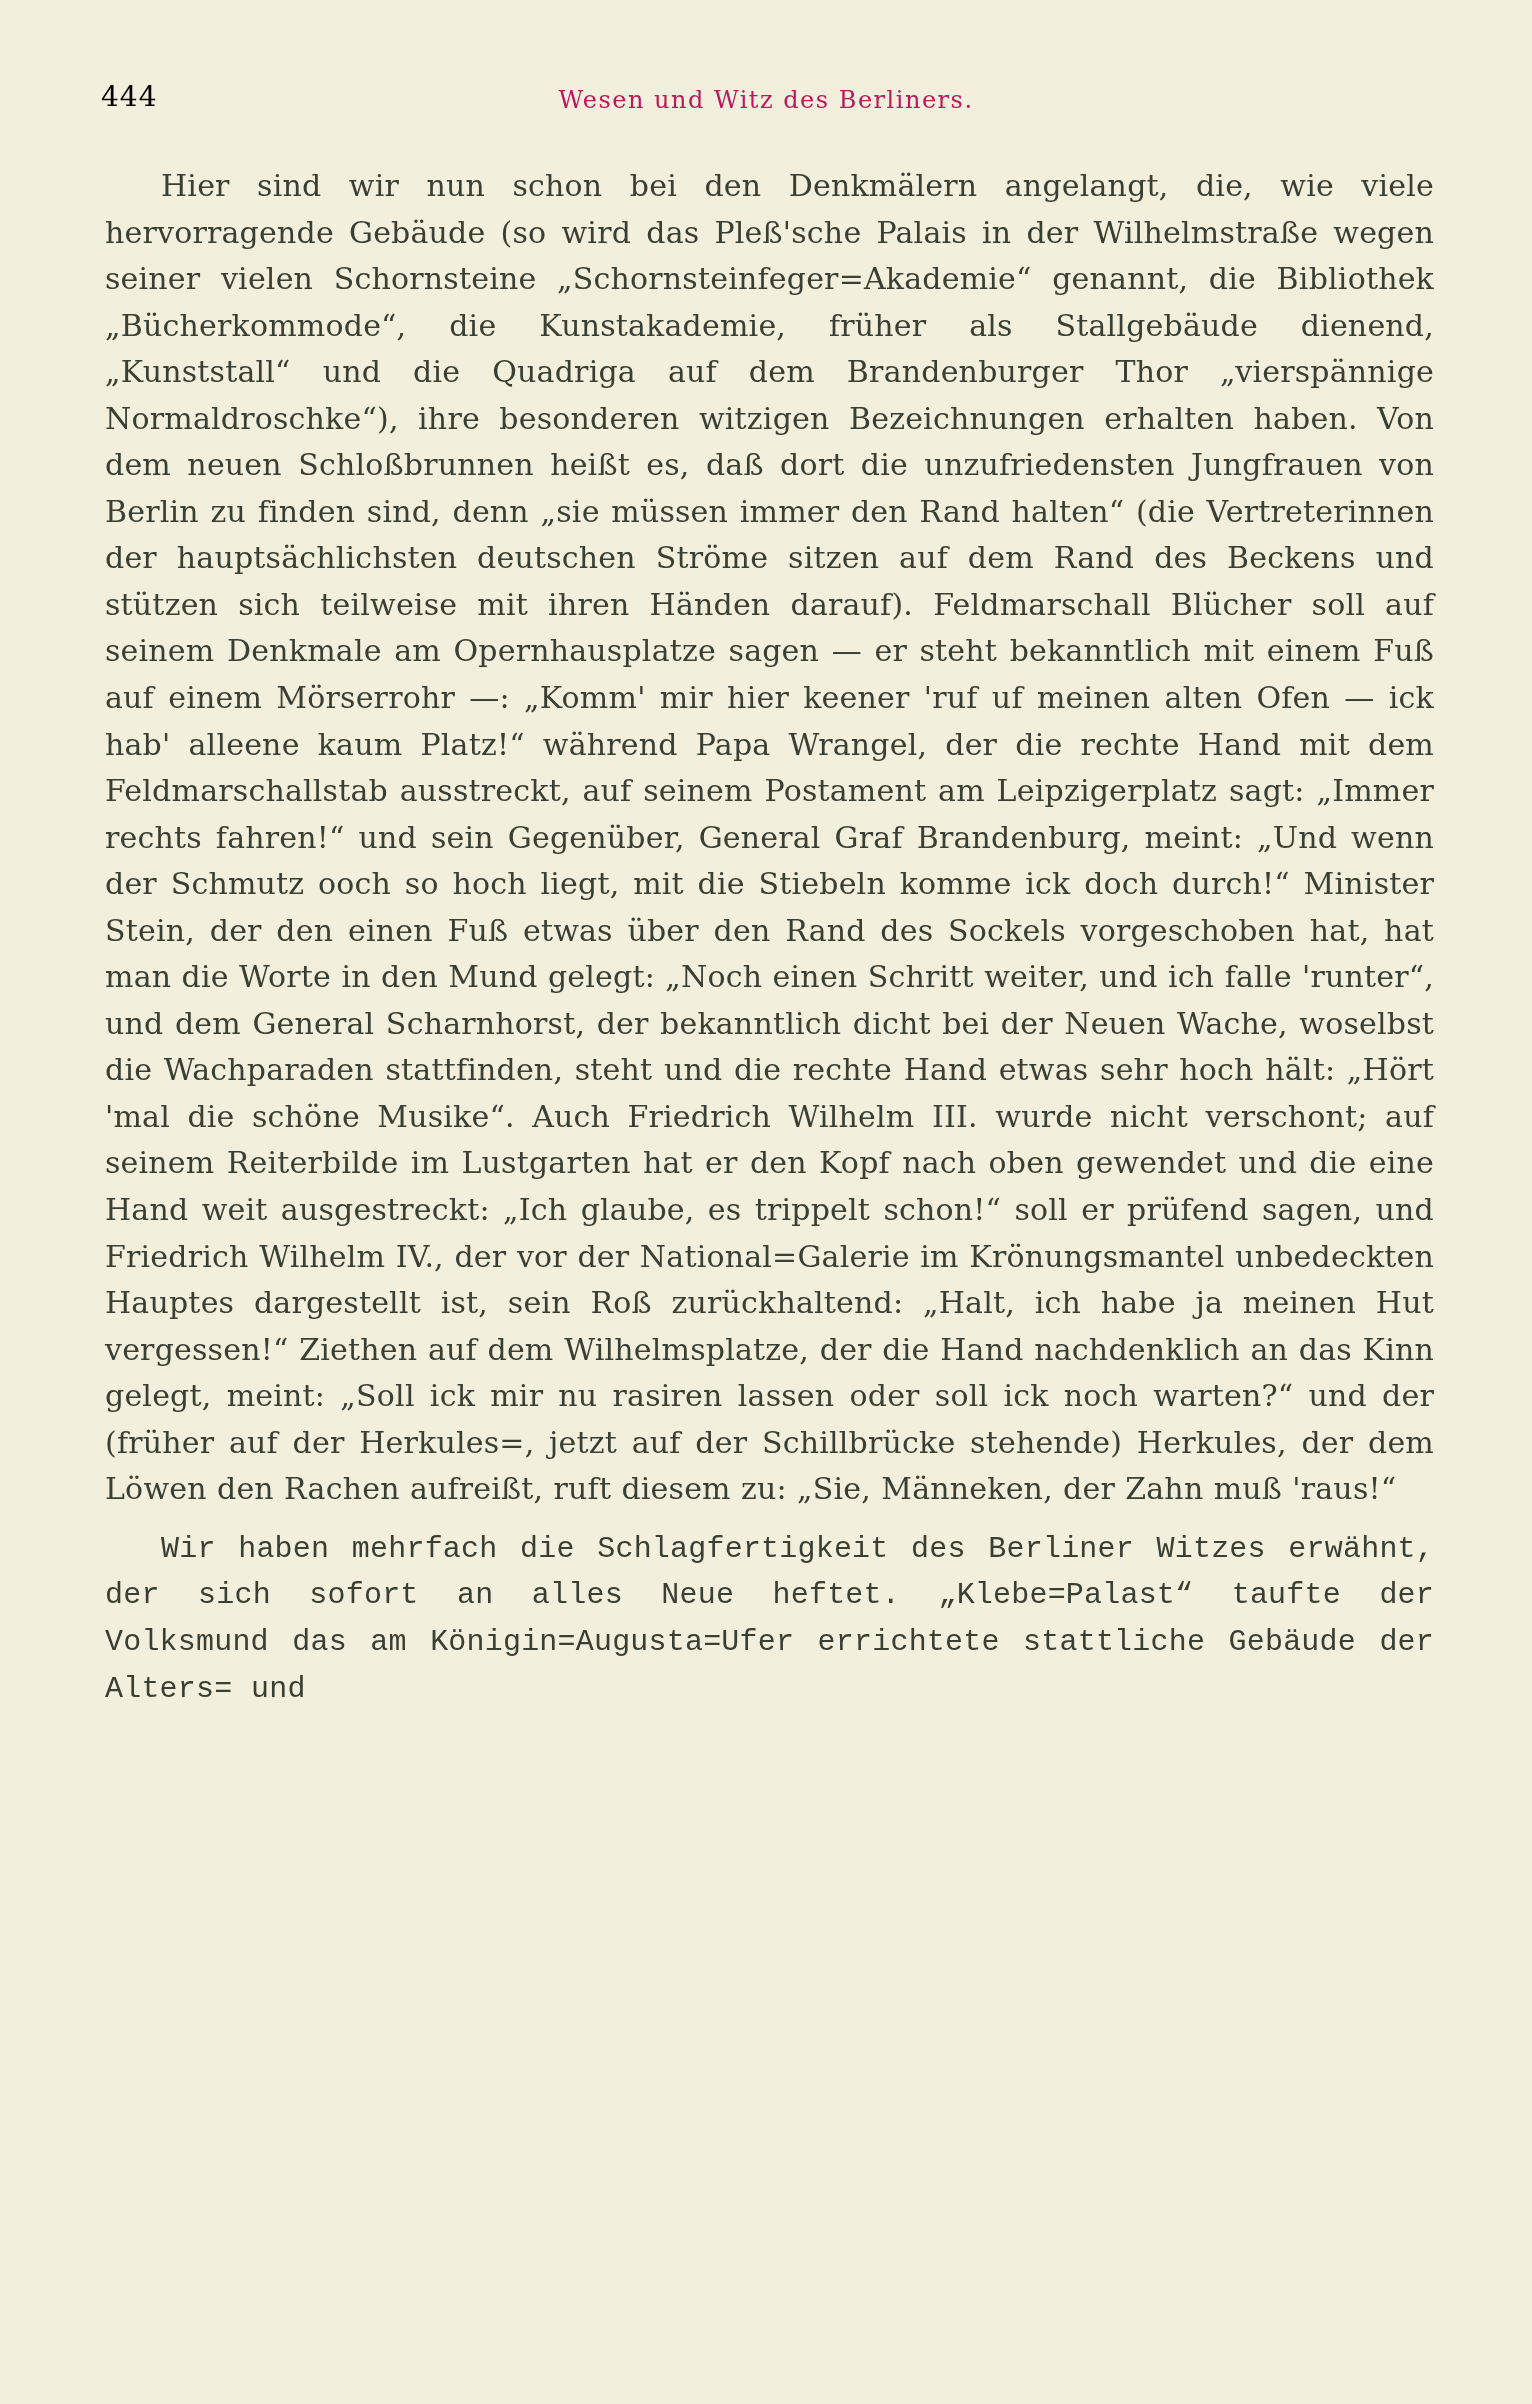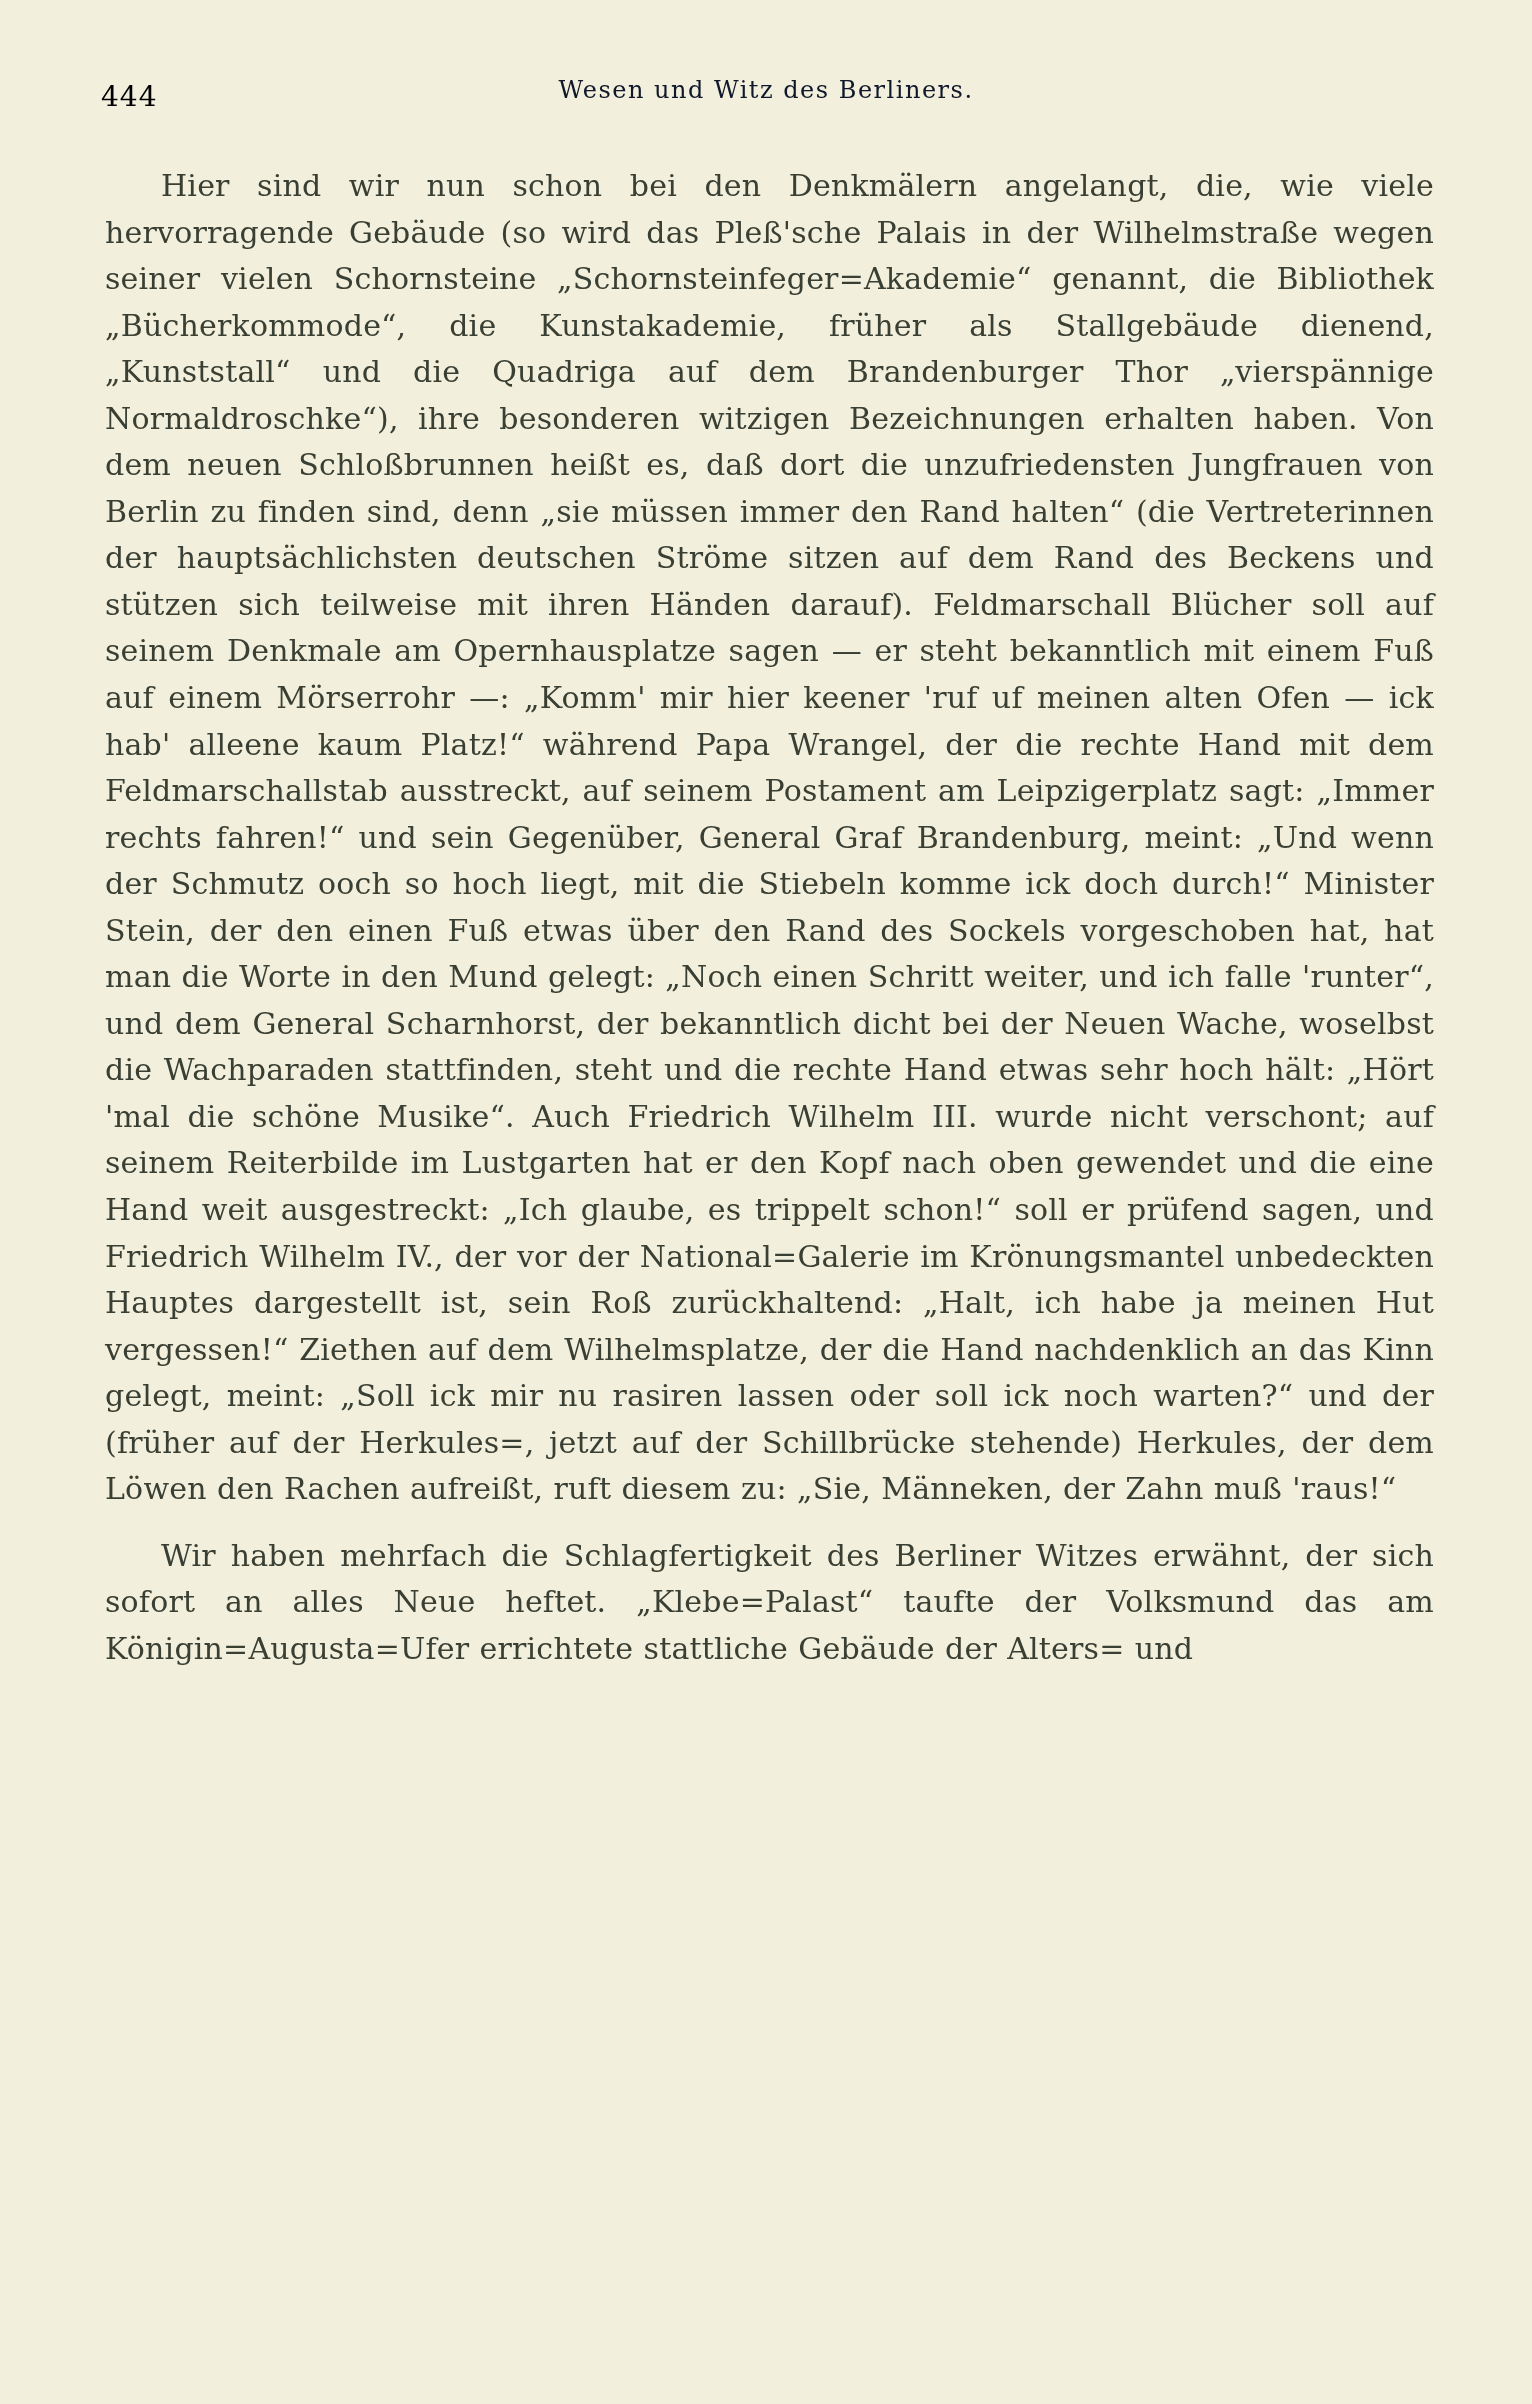--- a/index.html
+++ b/index.html
@@ -33,46 +33,46 @@
     position: absolute;
     left: 101px;
     top: 3.9px;
     font-size: 28px;
     letter-spacing: 1px;
     color: #000000;
   }
   .head-title {
     position: absolute;
     left: 0;
-    top: 0;
+    top: 10px;
     width: 1532px;
     text-align: center;
     font-size: 24px;
     letter-spacing: 1.5px;
-    color: #0f172a;
+    color: #be185d;
   }
 
   
   .textblock {
     position: absolute;
     left: 105px;
     top: 163px;
     width: 1329px;
   }
   .para {
     font-size: 30px;
     line-height: 1.552;
     text-align: justify;
     text-justify: inter-word;
     letter-spacing: 0.2px;
     margin: 0;
     word-spacing: 0.5px;
   }
   .para.first { text-indent: 56px; }
-  .para.second { text-indent: 56px; margin-top: 20px; }
+  .para.second { text-indent: 56px; margin-top: 13px; font-family: Liberation Mono, monospace; }
 
   
   .para, .head-title, .folio {
     -webkit-font-smoothing: antialiased;
   }
 </style>
 </head>
 <body>
 
 <div class="page">

